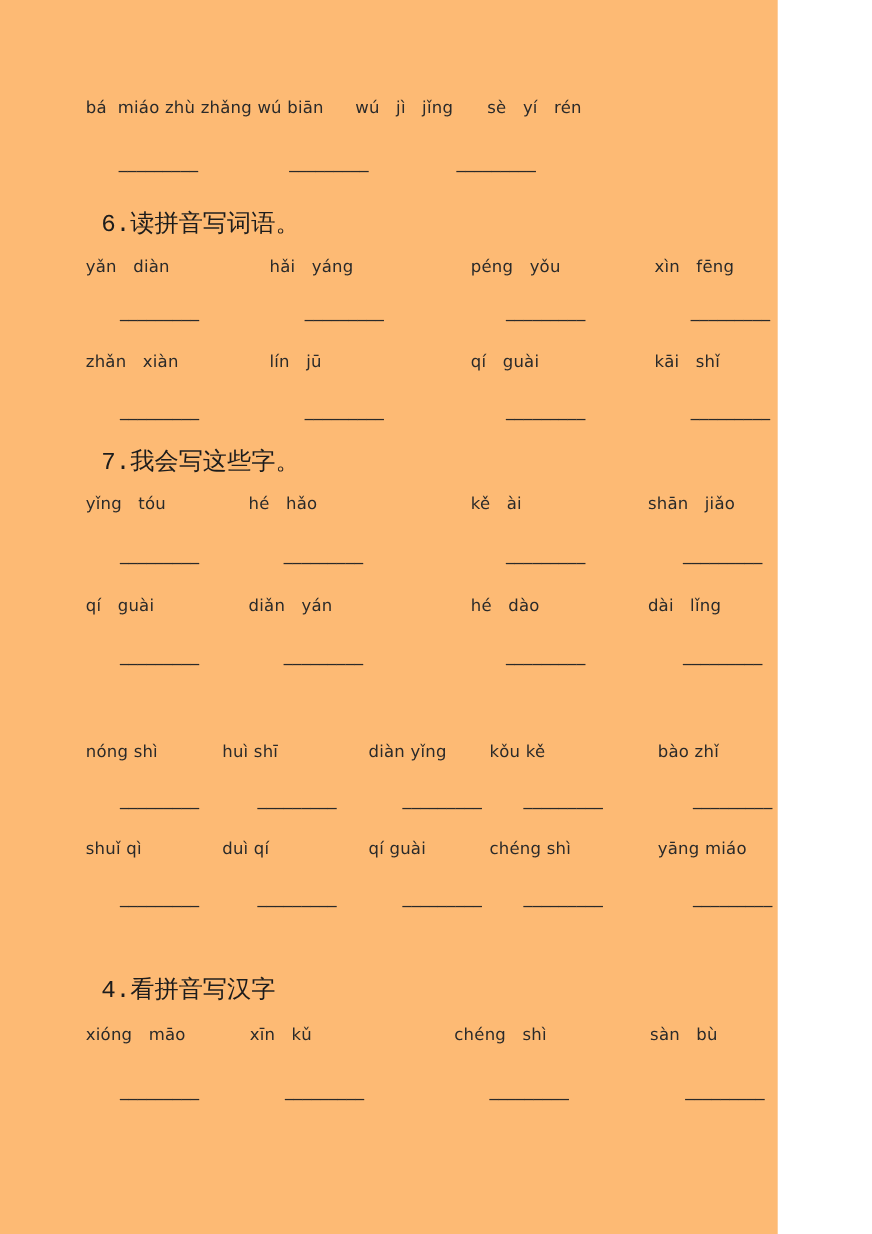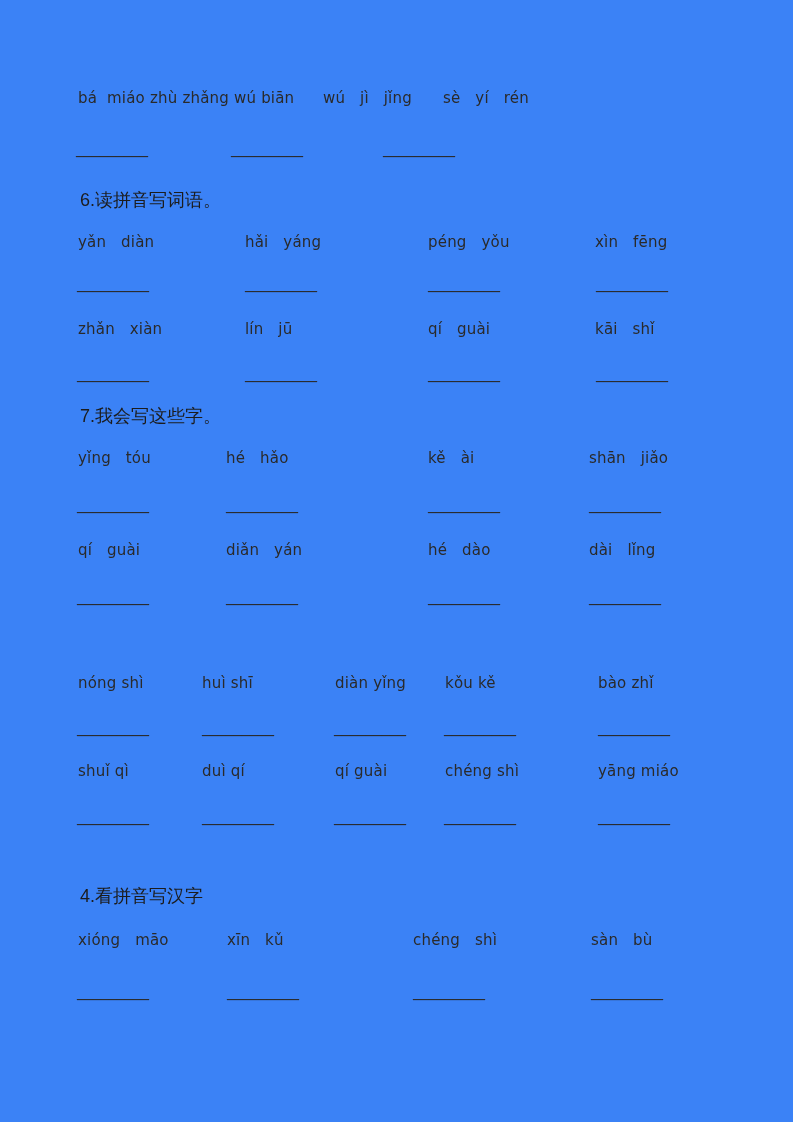--- a/index.html
+++ b/index.html
@@ -1,51 +1,52 @@
 <!DOCTYPE html>
 <html><head>
 <meta charset="utf-8">
 <style>
   html, body { margin: 0; padding: 0; background: #ffffff; }
   .page {
     position: relative;
-    width: 793px;
+    width: 707px;
     height: 1122px;
-    background: #3b82f6;
+    background: #fdba74;
     overflow: hidden;
     font-family: "DejaVu Sans", sans-serif;
   }
   .row { position: absolute; left: 0; width: 793px; height: 24px; }
   .py {
     position: absolute;
     top: 0;
     white-space: pre;
     font-family: "DejaVu Sans", sans-serif;
     font-size: 15px;
     color: #2a2a2a;
     letter-spacing: 0.2px;
   }
   .hdr {
     position: absolute;
-    left: 80px;
+    left: 92px;
     margin: 0;
-    font-family: Liberation Sans, sans-serif;
+    font-family: Liberation Mono, monospace;
     font-weight: 400;
-    font-size: 18px;
+    font-size: 22px;
     color: #1c1c1c;
     white-space: pre;
   }
   .blank {
     position: absolute;
     top: 0;
     white-space: pre;
     font-family: "DejaVu Sans", sans-serif;
     font-size: 16px;
     color: #2a2a2a;
     letter-spacing: 0;
+    margin-left: 32px;
   }
 </style>
 </head>
 <body>
 
 <div class="page">
 
   <div class="row" style="top:89px">
     <span class="py" style="left:78px">bá  miáo zhù zhǎng wú biān</span>
     <span class="py" style="left:323px">wú   jì   jǐng</span>

